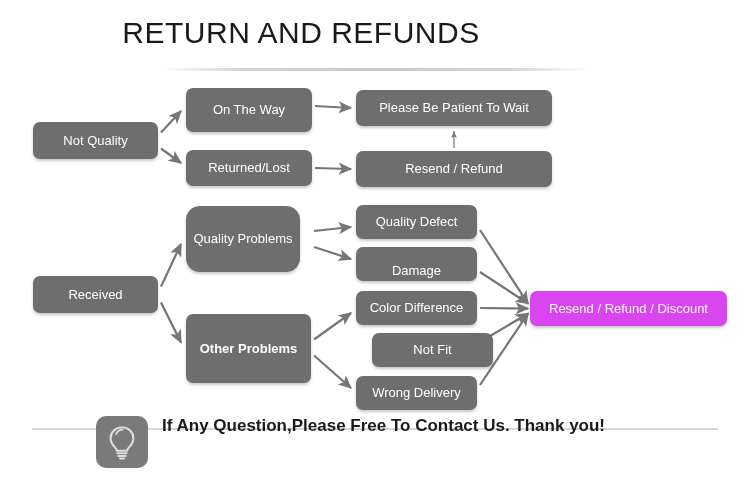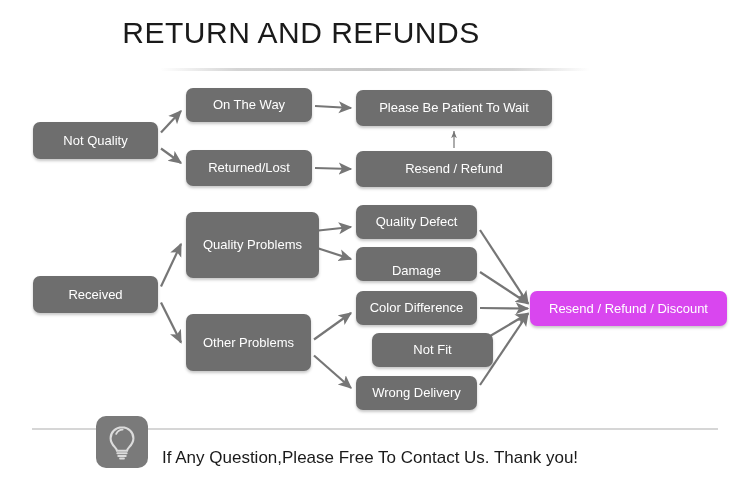--- a/index.html
+++ b/index.html
@@ -82,21 +82,22 @@
     top: 428px;
     width: 686px;
     height: 2px;
     background: #d6d6d6;
   }
   .footer {
     position: absolute;
     left: 96px;
     top: 416px;
     display: flex;
-    align-items: flex-end;
+    align-items: flex-start;
+    font-weight: bold;
   }
   .bulb-badge {
     width: 52px;
     height: 52px;
     border-radius: 10px;
     background: #7a7a7a;
     display: flex;
     align-items: center;
     justify-content: center;
     flex: none;
@@ -140,39 +141,39 @@
       <line x1="480" y1="272" x2="528" y2="303.5" stroke="#767676" stroke-width="2.2" marker-end="url(#ah)"></line>
       <line x1="480" y1="308" x2="528" y2="308.5" stroke="#767676" stroke-width="2.2" marker-end="url(#ah)"></line>
       <line x1="480" y1="342" x2="528" y2="313.5" stroke="#767676" stroke-width="2.2" marker-end="url(#ah)"></line>
       <line x1="480" y1="385" x2="528" y2="313.5" stroke="#767676" stroke-width="2.2" marker-end="url(#ah)"></line>
     </svg>
 
   <div id="nodes">
       <div class="node" style="left: 33px; top: 122px; width: 125px; height: 37px; background: rgb(110, 110, 110); color: rgb(255, 255, 255);">
         <span>Not Quality</span>
       </div>
-      <div class="node" style="left: 186px; top: 88px; width: 126px; height: 34px; background: rgb(110, 110, 110); color: rgb(255, 255, 255);">
+      <div class="node" style="left: 186px; top: 88px; width: 126px; height: 44px; background: rgb(110, 110, 110); color: rgb(255, 255, 255);">
         <span>On The Way</span>
       </div>
       <div class="node" style="left: 186px; top: 150px; width: 126px; height: 36px; background: rgb(110, 110, 110); color: rgb(255, 255, 255);">
         <span>Returned/Lost</span>
       </div>
       <div class="node" style="left: 356px; top: 90px; width: 196px; height: 36px; background: rgb(110, 110, 110); color: rgb(255, 255, 255);">
         <span>Please Be Patient To Wait</span>
       </div>
       <div class="node" style="left: 356px; top: 151px; width: 196px; height: 36px; background: rgb(110, 110, 110); color: rgb(255, 255, 255);">
         <span>Resend / Refund</span>
       </div>
       <div class="node" style="left: 33px; top: 276px; width: 125px; height: 37px; background: rgb(110, 110, 110); color: rgb(255, 255, 255);">
         <span>Received</span>
       </div>
-      <div class="node" style="left: 186px; top: 212px; width: 133px; height: 66px; background: rgb(110, 110, 110); color: rgb(255, 255, 255);">
+      <div class="node" style="left: 186px; top: 206px; width: 114px; height: 66px; background: rgb(110, 110, 110); color: rgb(255, 255, 255); border-radius: 14px;">
         <span>Quality Problems</span>
       </div>
-      <div class="node" style="left: 186px; top: 314px; width: 125px; height: 57px; background: rgb(110, 110, 110); color: rgb(255, 255, 255);">
+      <div class="node" style="left: 186px; top: 314px; width: 125px; height: 69px; background: rgb(110, 110, 110); color: rgb(255, 255, 255); font-weight: bold;">
         <span>Other Problems</span>
       </div>
       <div class="node" style="left: 356px; top: 205px; width: 121px; height: 34px; background: rgb(110, 110, 110); color: rgb(255, 255, 255);">
         <span>Quality Defect</span>
       </div>
       <div class="node" style="left: 356px; top: 247px; width: 121px; height: 34px; background: rgb(110, 110, 110); color: rgb(255, 255, 255); align-items: flex-end;">
         <span>Damage</span>
       </div>
       <div class="node" style="left: 356px; top: 291px; width: 121px; height: 34px; background: rgb(110, 110, 110); color: rgb(255, 255, 255);">
         <span>Color Difference</span>

